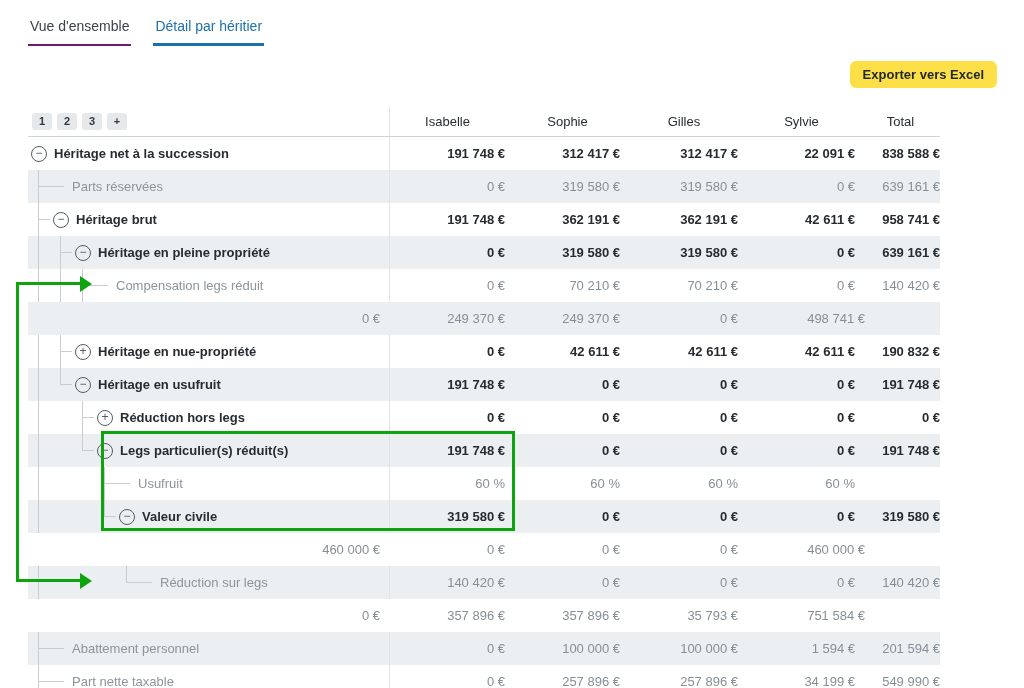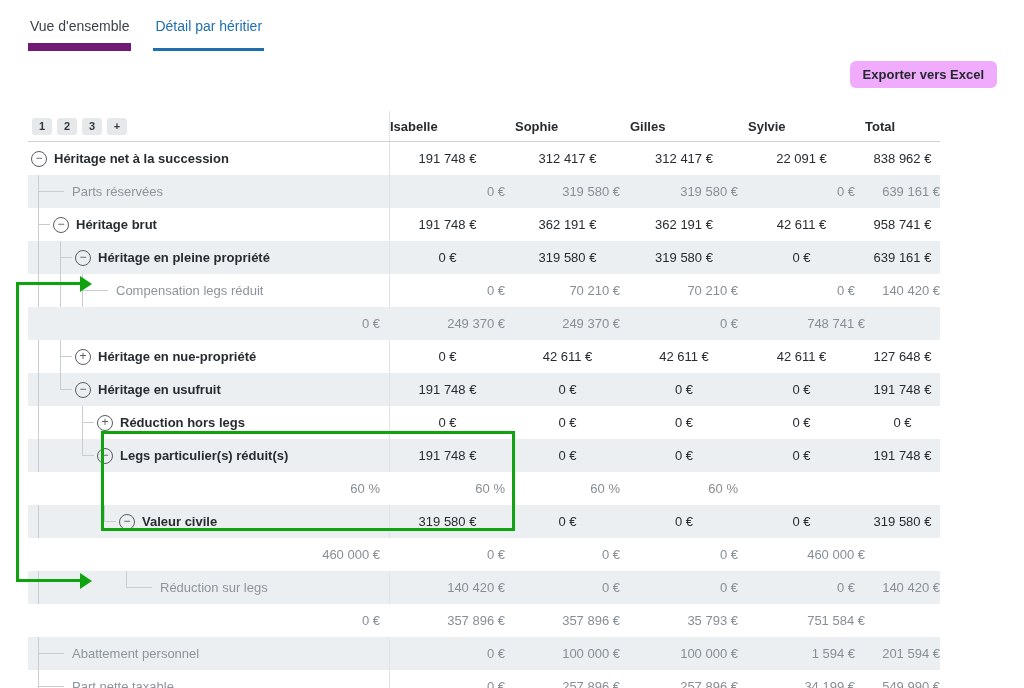--- a/index.html
+++ b/index.html
@@ -11,33 +11,33 @@
     --gray:#8d949b;
   }
   *{box-sizing:border-box;}
   html,body{margin:0;padding:0;}
   body{
     width:1024px;height:688px;overflow:hidden;background:#fff;position:relative;
     font-family:"Liberation Sans","DejaVu Sans",sans-serif;color:var(--dark);
   }
   
   .tabbar{display:flex;gap:22px;padding:14px 0 0 28px;}
-  .tab{font-size:14px;padding:4px 2px 9px 2px;color:#3c434a;border-bottom:8px solid #701a75;cursor:pointer;}
+  .tab{font-size:14px;padding:4px 2px 9px 2px;color:#3c434a;border-bottom:2px solid #701a75;cursor:pointer;}
   .tab.active{color:var(--blue);border-bottom:3px solid var(--blue);}
   
   .export-btn{
     position:absolute;top:61px;right:27px;height:27px;padding:0 13px;
-    background:#f0abfc;border:none;border-radius:6px;
+    background:#fde047;border:none;border-radius:6px;
     font-family:inherit;font-size:13px;font-weight:700;color:#23282d;cursor:pointer;
   }
   
   .table{margin:60px 0 0 28px;width:912px;font-size:13px;}
   .thead,.row{display:grid;grid-template-columns:362px 125px 115px 118px 117px 75px;}
   .thead{height:31px;border-bottom:1px solid #ccd2d7;align-items:center;}
-  .th{text-align:left;font-weight:700;color:var(--dark);padding-right:10px;white-space:nowrap;}
+  .th{text-align:center;font-weight:400;color:var(--dark);padding-right:10px;white-space:nowrap;}
   .th:last-child{padding-right:4px;}
   .th-levels{display:flex;gap:5px;align-items:center;height:100%;padding-left:4px;border-right:1px solid #e0e4e8;}
   .level-btn{
     width:20px;height:17px;background:#e5e9ec;border:none;border-radius:3px;
     font-family:inherit;font-size:11px;font-weight:700;color:#343a40;
     display:flex;align-items:center;justify-content:center;cursor:pointer;padding:0;
   }
   .row{height:33px;}
   .row.stripe{background:var(--stripe);}
   .tree-cell{display:flex;align-items:center;border-right:1px solid #e0e4e8;overflow:hidden;}
@@ -49,21 +49,21 @@
   .lead::before{content:"";position:absolute;left:0;top:16px;width:14px;height:1px;background:var(--line);}
   .toggle{
     width:16px;height:16px;flex:none;margin:0 7px 0 3px;padding:0;
     border:1px solid #565d63;border-radius:50%;background:transparent;
     color:#565d63;font-family:inherit;font-size:12px;line-height:13px;text-align:center;cursor:pointer;
   }
   .label{margin-left:2px;white-space:nowrap;color:var(--gray);}
   .label.bold{color:var(--dark);font-weight:700;margin-left:0;}
   .val{text-align:right;padding-right:10px;line-height:33px;white-space:nowrap;color:#878f96;}
   .val:last-child{padding-right:0;}
-  .row .val.bold{color:var(--dark);font-weight:400;text-align:center;}
+  .row .val.bold{color:var(--dark);font-weight:700;}
   
   .annot{position:absolute;inset:0;pointer-events:none;}
   .annot div{position:absolute;}
   .a-vline{left:16px;top:282px;width:3px;height:300px;background:var(--green);}
   .a-hline1{left:16px;top:282px;width:66px;height:3px;background:var(--green);}
   .a-hline2{left:16px;top:579px;width:66px;height:3px;background:var(--green);}
   .a-head{width:0;height:0;border-top:8px solid transparent;border-bottom:8px solid transparent;border-left:12px solid var(--green);}
   .a-head1{left:80px;top:276px;}
   .a-head2{left:80px;top:573px;}
   .a-rect{left:101px;top:431px;width:414px;height:100px;border:3px solid var(--green);background:transparent;}
@@ -95,21 +95,21 @@
   <div id="rows">
       <div class="row">
         <div class="tree-cell">
           <button class="toggle">−</button>
           <span class="label bold">Héritage net à la succession</span>
         </div>
         <div class="val bold">191 748 €</div>
         <div class="val bold">312 417 €</div>
         <div class="val bold">312 417 €</div>
         <div class="val bold">22 091 €</div>
-        <div class="val bold">838 962 €</div>
+        <div class="val bold">838 588 €</div>
       </div>
       <div class="row stripe">
         <div class="tree-cell">
           <span class="unit t"></span>
           <span class="lead"></span>
           <span class="label">Parts réservées</span>
         </div>
         <div class="val">0 €</div>
         <div class="val">319 580 €</div>
         <div class="val">319 580 €</div>
@@ -153,34 +153,34 @@
         <div class="val">70 210 €</div>
         <div class="val">70 210 €</div>
         <div class="val">0 €</div>
         <div class="val">140 420 €</div>
       </div>
       <div class="row stripe">
         <div class="val">0 €</div>
         <div class="val">249 370 €</div>
         <div class="val">249 370 €</div>
         <div class="val">0 €</div>
-        <div class="val">748 741 €</div>
+        <div class="val">498 741 €</div>
       </div>
       <div class="row">
         <div class="tree-cell">
           <span class="unit v"></span>
           <span class="unit t"></span>
           <button class="toggle">+</button>
           <span class="label bold">Héritage en nue-propriété</span>
         </div>
         <div class="val bold">0 €</div>
         <div class="val bold">42 611 €</div>
         <div class="val bold">42 611 €</div>
         <div class="val bold">42 611 €</div>
-        <div class="val bold">127 648 €</div>
+        <div class="val bold">190 832 €</div>
       </div>
       <div class="row stripe">
         <div class="tree-cell">
           <span class="unit v"></span>
           <span class="unit e"></span>
           <button class="toggle">−</button>
           <span class="label bold">Héritage en usufruit</span>
         </div>
         <div class="val bold">191 748 €</div>
         <div class="val bold">0 €</div>
@@ -210,20 +210,28 @@
           <button class="toggle">−</button>
           <span class="label bold">Legs particulier(s) réduit(s)</span>
         </div>
         <div class="val bold">191 748 €</div>
         <div class="val bold">0 €</div>
         <div class="val bold">0 €</div>
         <div class="val bold">0 €</div>
         <div class="val bold">191 748 €</div>
       </div>
       <div class="row">
+        <div class="tree-cell">
+          <span class="unit v"></span>
+          <span class="unit s"></span>
+          <span class="unit s"></span>
+          <span class="unit t"></span>
+          <span class="lead"></span>
+          <span class="label">Usufruit</span>
+        </div>
         <div class="val">60 %</div>
         <div class="val">60 %</div>
         <div class="val">60 %</div>
         <div class="val">60 %</div>
         <div class="val"></div>
       </div>
       <div class="row stripe">
         <div class="tree-cell">
           <span class="unit v"></span>
           <span class="unit s"></span>

